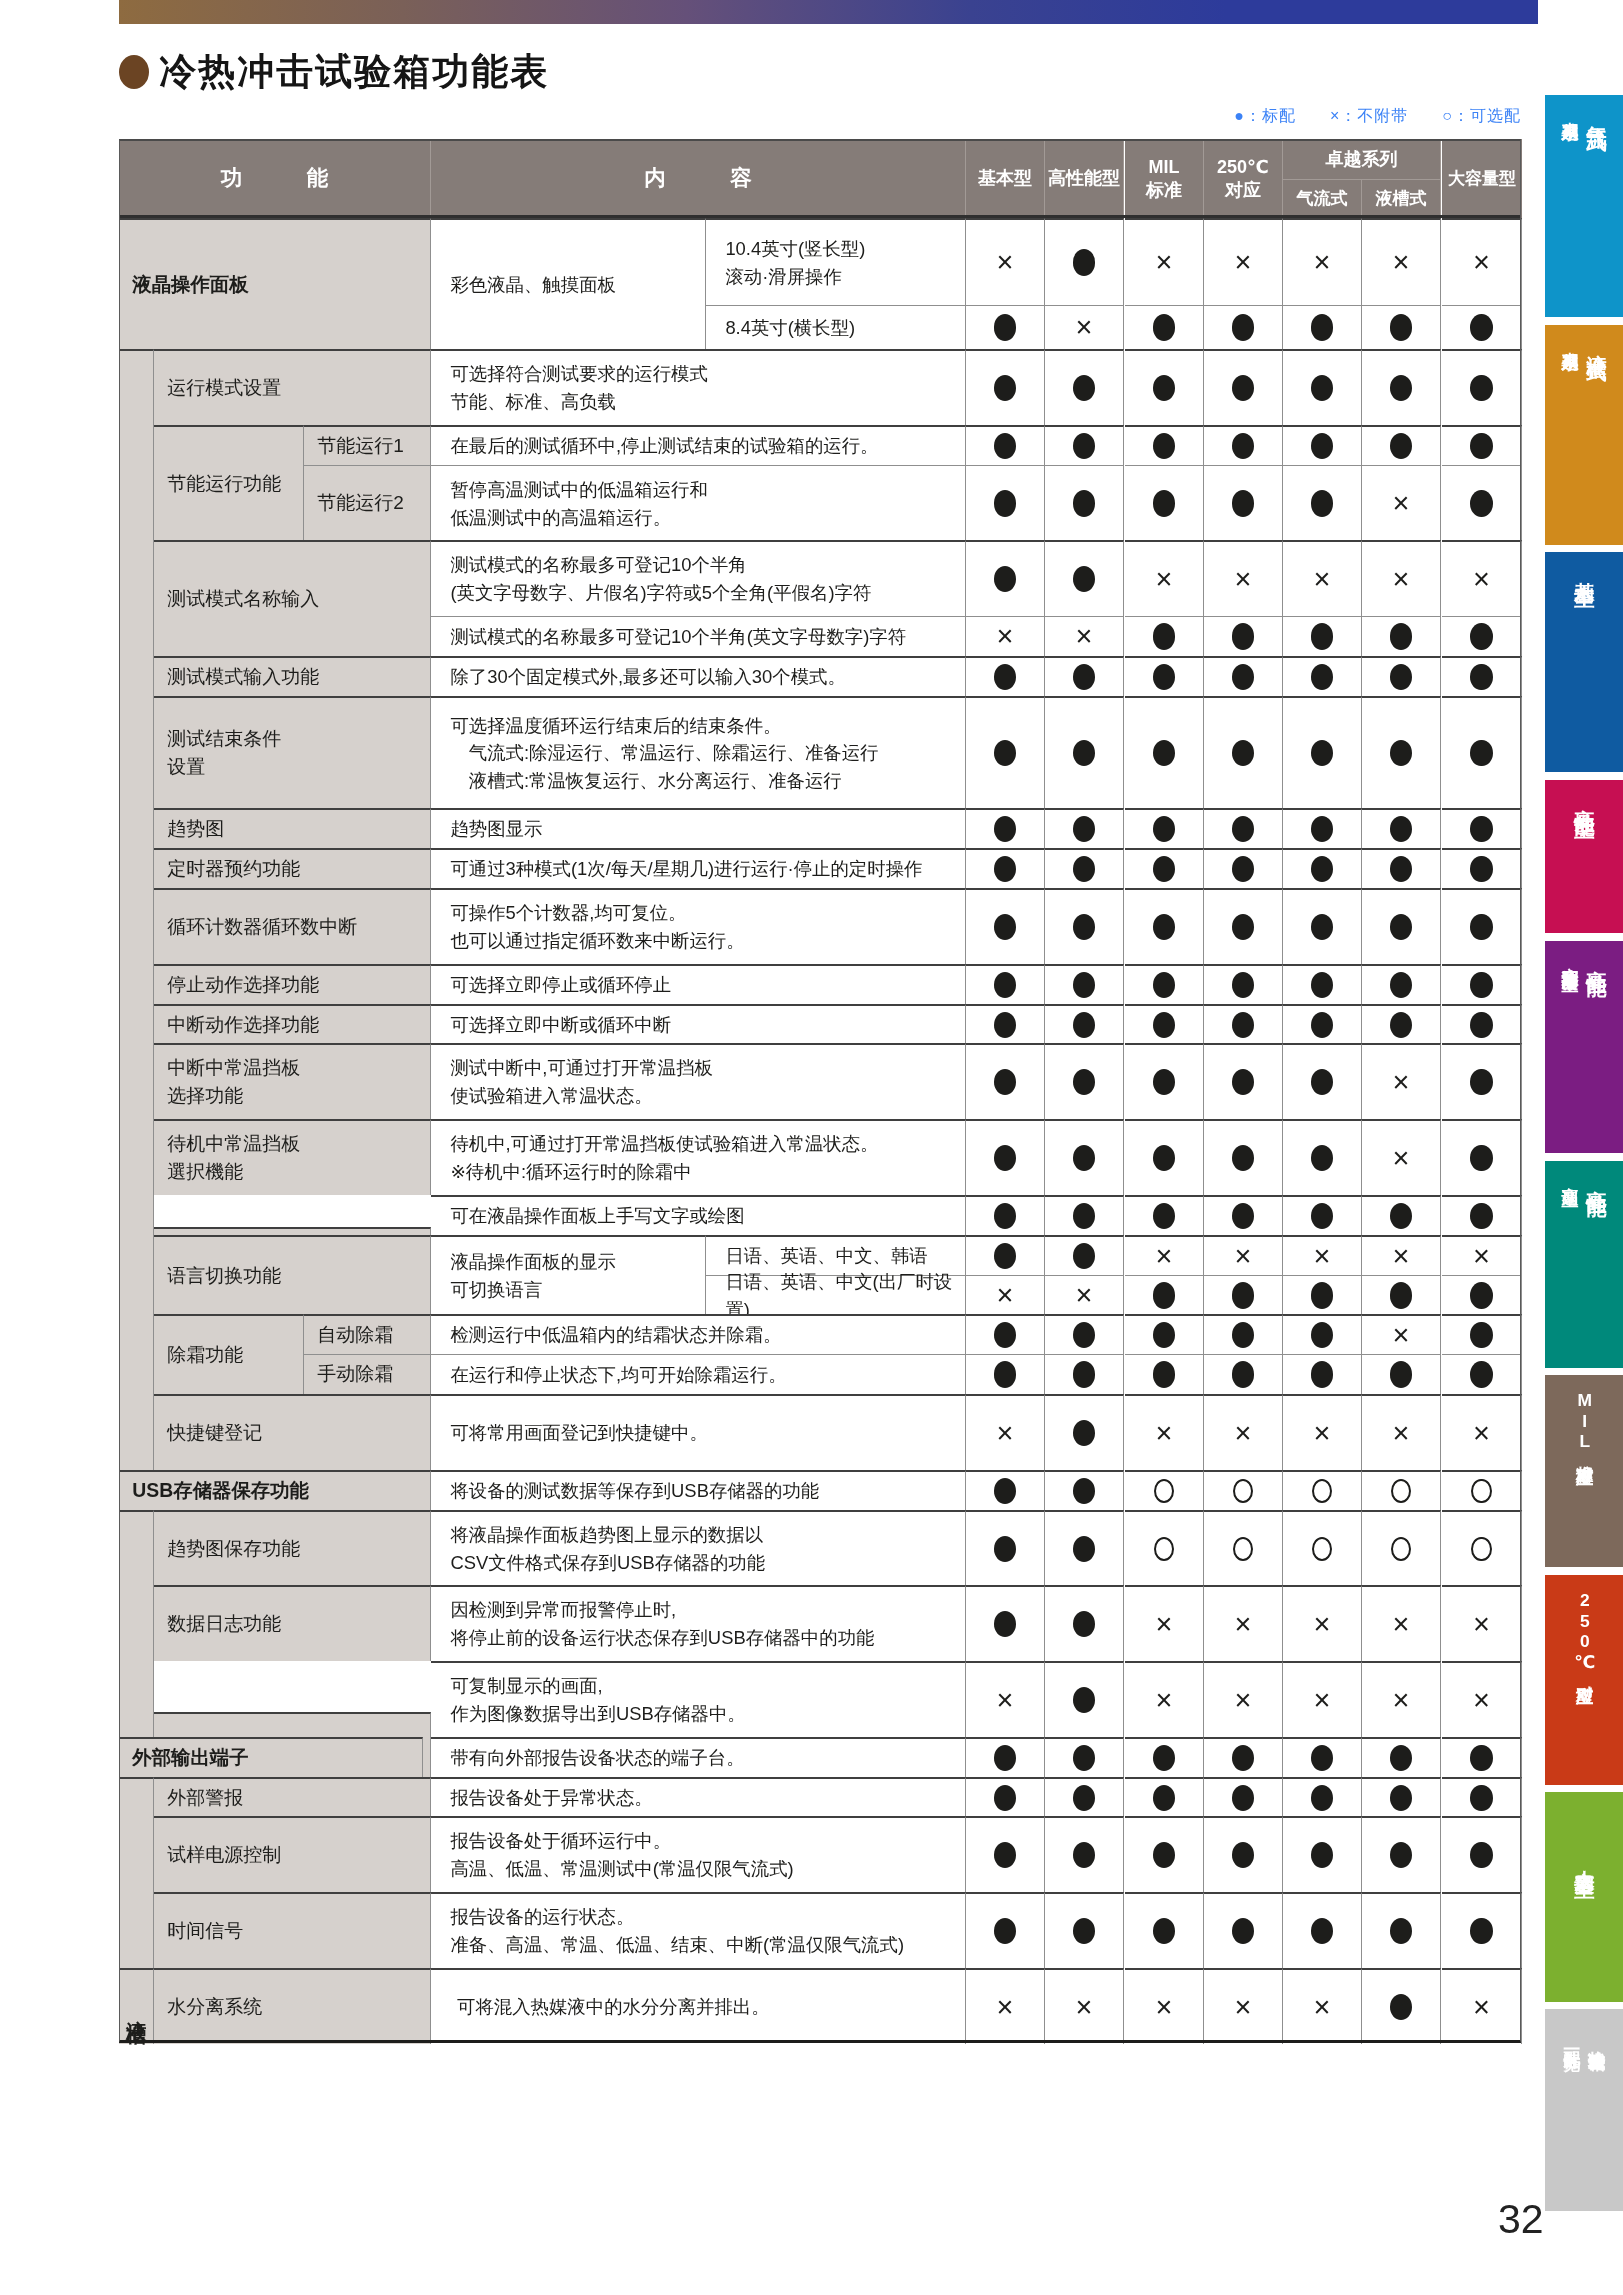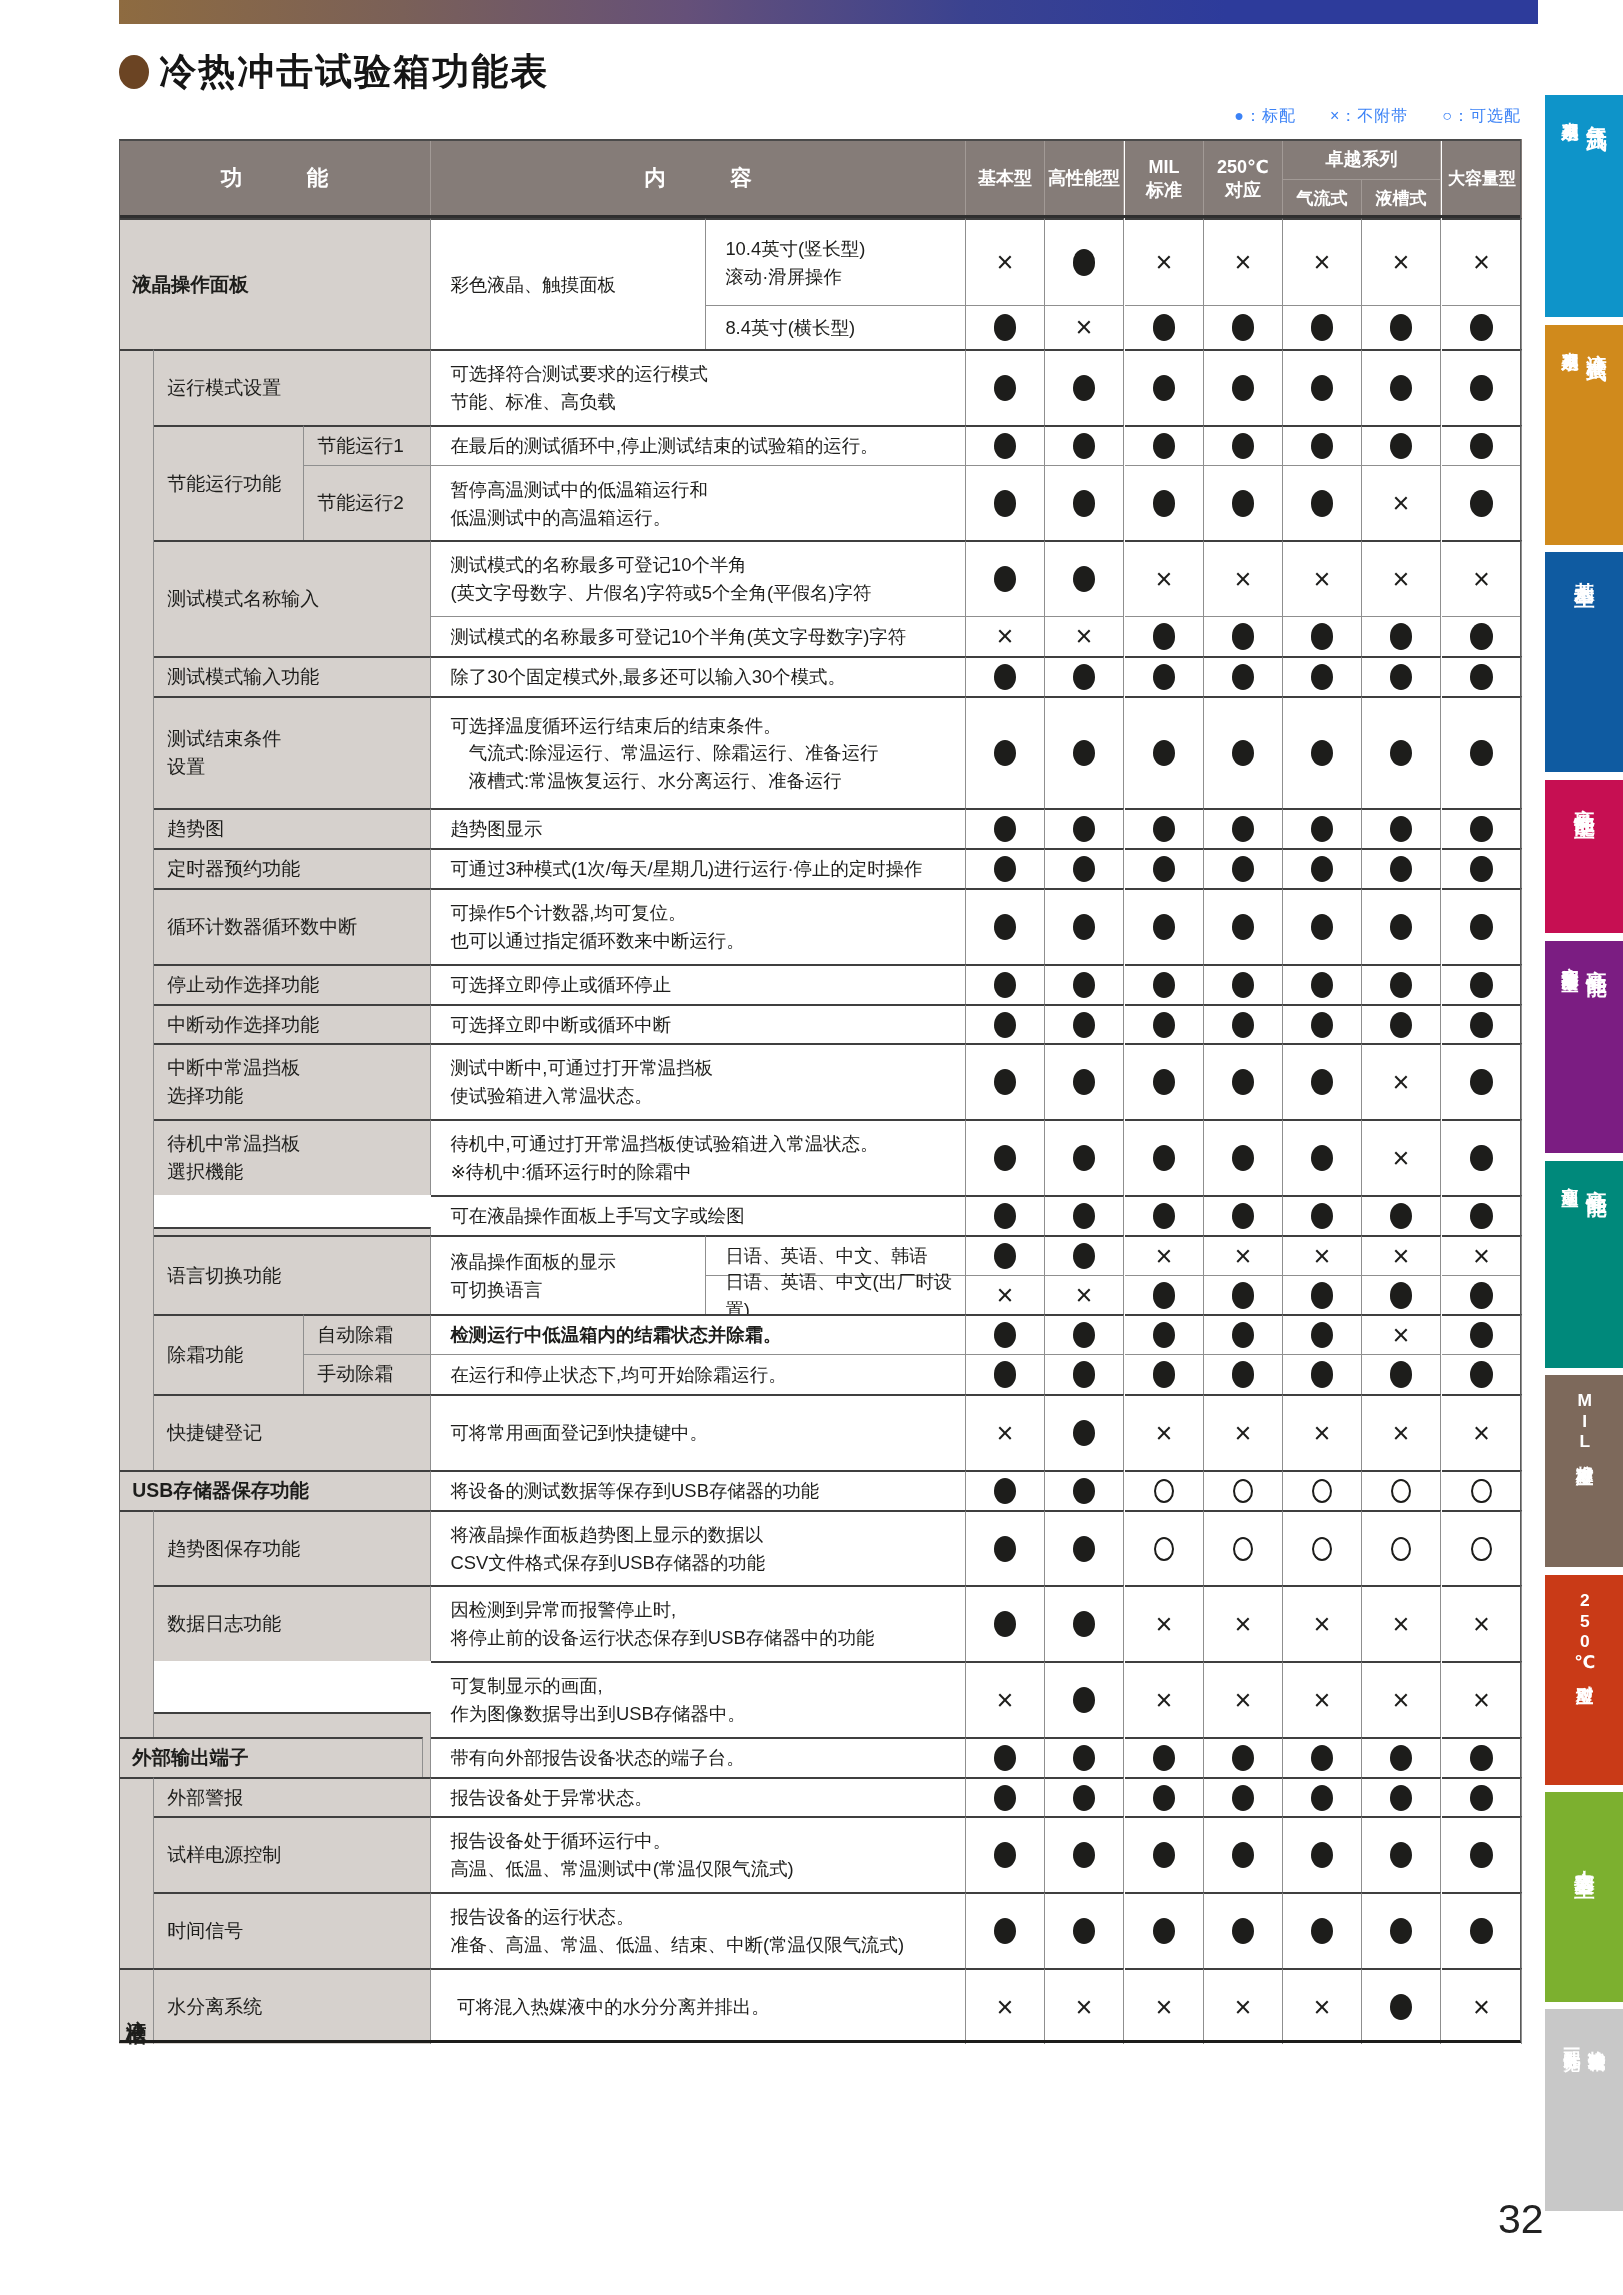--- a/index.html
+++ b/index.html
@@ -273,21 +273,21 @@
       <div class="cell content" style="left: 706px; top: 1275px; width: 260px; height: 40px;">日语、英语、中文(出厂时设置)</div>
       <div class="cell mark" style="left: 966px; top: 1275px; width: 79px; height: 40px;"><div class="crossmark">×</div></div>
       <div class="cell mark" style="left: 1045px; top: 1275px; width: 79px; height: 40px;"><div class="crossmark">×</div></div>
       <div class="cell mark" style="left: 1125px; top: 1275px; width: 79px; height: 40px;"><div class="dot"></div></div>
       <div class="cell mark" style="left: 1204px; top: 1275px; width: 79px; height: 40px;"><div class="dot"></div></div>
       <div class="cell mark" style="left: 1283px; top: 1275px; width: 79px; height: 40px;"><div class="dot"></div></div>
       <div class="cell mark" style="left: 1362px; top: 1275px; width: 79px; height: 40px;"><div class="dot"></div></div>
       <div class="cell mark" style="left: 1442px; top: 1275px; width: 80px; height: 40px;"><div class="dot"></div></div>
       <div class="cell fn sect" style="left: 154px; top: 1314px; width: 150px; height: 80px;">除霜功能</div>
       <div class="cell fn sect" style="left: 304px; top: 1314px; width: 127px; height: 40px;">自动除霜</div>
-      <div class="cell content sect" style="left: 431px; top: 1314px; width: 535px; height: 40px; font-weight: bold;">检测运行中低温箱内的结霜状态并除霜。</div>
+      <div class="cell content sect" style="left: 431px; top: 1314px; width: 535px; height: 40px;">检测运行中低温箱内的结霜状态并除霜。</div>
       <div class="cell mark sect" style="left: 966px; top: 1314px; width: 79px; height: 40px;"><div class="dot"></div></div>
       <div class="cell mark sect" style="left: 1045px; top: 1314px; width: 79px; height: 40px;"><div class="dot"></div></div>
       <div class="cell mark sect" style="left: 1125px; top: 1314px; width: 79px; height: 40px;"><div class="dot"></div></div>
       <div class="cell mark sect" style="left: 1204px; top: 1314px; width: 79px; height: 40px;"><div class="dot"></div></div>
       <div class="cell mark sect" style="left: 1283px; top: 1314px; width: 79px; height: 40px;"><div class="dot"></div></div>
       <div class="cell mark sect" style="left: 1362px; top: 1314px; width: 79px; height: 40px;"><div class="crossmark">×</div></div>
       <div class="cell mark sect" style="left: 1442px; top: 1314px; width: 80px; height: 40px;"><div class="dot"></div></div>
       <div class="cell fn" style="left: 304px; top: 1354px; width: 127px; height: 40px;">手动除霜</div>
       <div class="cell content" style="left: 431px; top: 1354px; width: 535px; height: 40px;">在运行和停止状态下,均可开始除霜运行。</div>
       <div class="cell mark" style="left: 966px; top: 1354px; width: 79px; height: 40px;"><div class="dot"></div></div>

